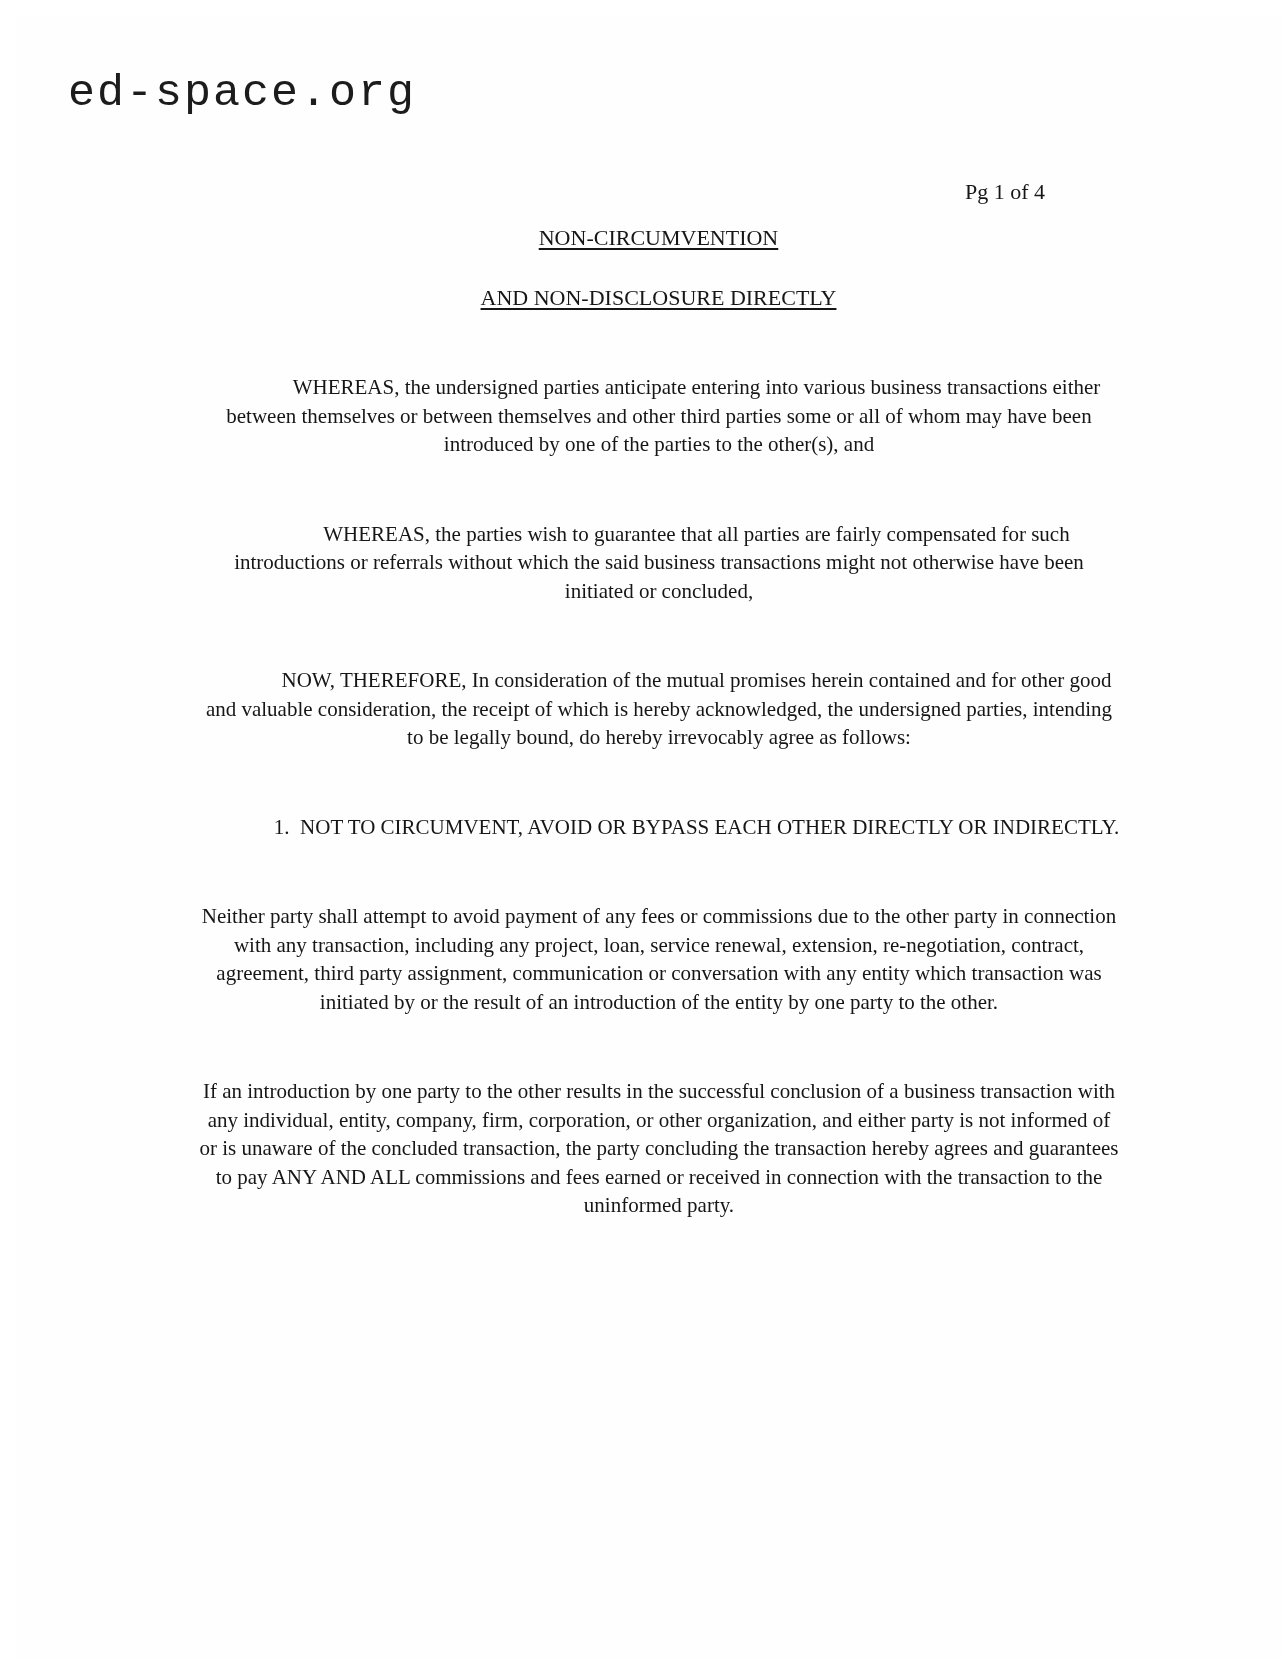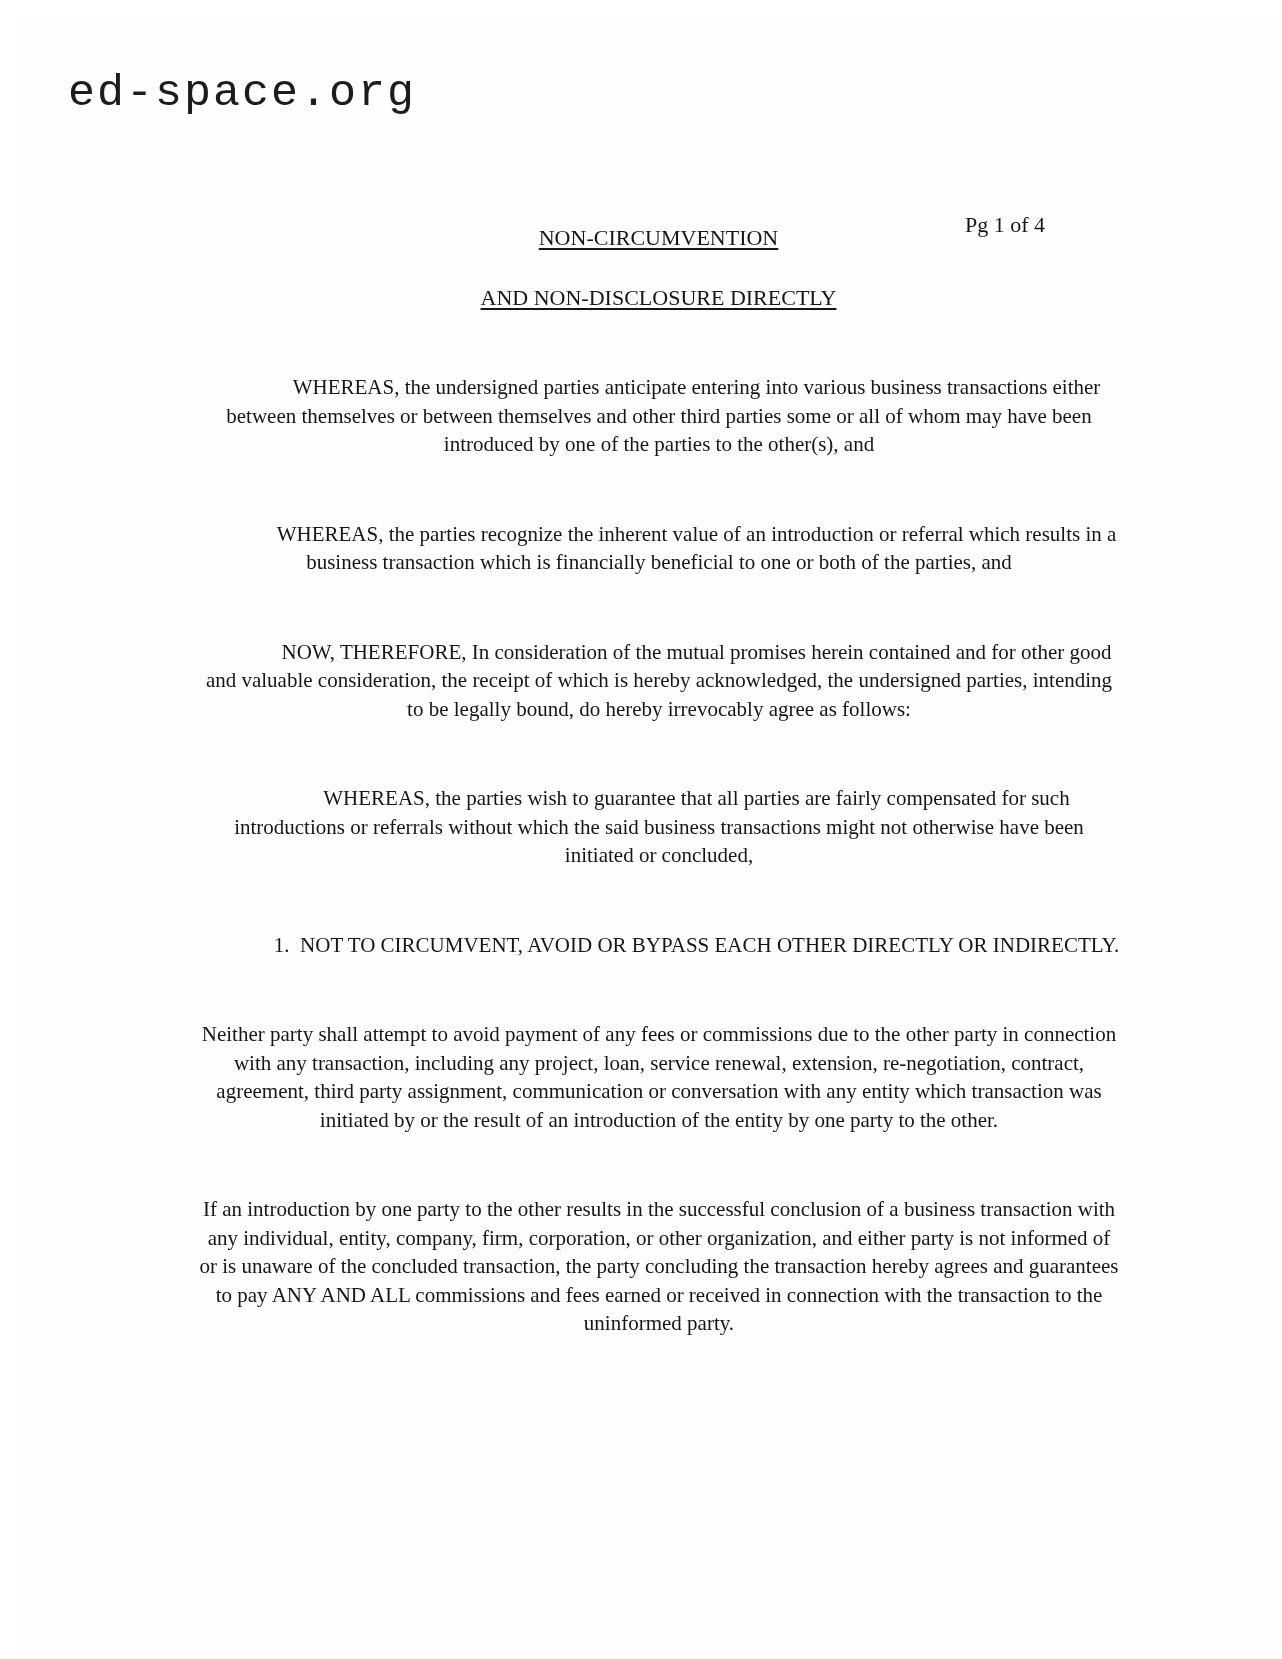--- a/index.html
+++ b/index.html
@@ -28,21 +28,20 @@
     color: #1c1c1c;
     white-space: nowrap;
   }
   .page-indicator {
     position: absolute;
     left: 933px;
     top: 147px;
     font-size: 22px;
     color: #161616;
     white-space: nowrap;
-    margin-top: 33px;
   }
   .doc-title {
     position: absolute;
     left: 150px;
     top: 176px;
     width: 985px;
     text-align: center;
     font-size: 22px;
     line-height: 28px;
   }
@@ -81,21 +80,20 @@
 
   <div class="page-indicator">Pg 1 of 4</div>
 
   <div class="doc-title">
     <span class="title-line"><span>NON-CIRCUMVENTION</span></span>
     <span class="title-line"><span>AND NON-DISCLOSURE DIRECTLY</span></span>
   </div>
 
   <div class="content">
     <p class="ind">WHEREAS, the undersigned parties anticipate entering into various business transactions either between themselves or between themselves and other third parties some or all of whom may have been introduced by one of the parties to the other(s), and</p>
-    <p class="ind">WHEREAS, the parties recognize the inherent value of an introduction or referral which results in a business transaction which is financially beneficial to one or both of the parties, and</p>
+    <p class="ind">WHEREAS, the parties wish to guarantee that all parties are fairly compensated for such introductions or referrals without which the said business transactions might not otherwise have been initiated or concluded,</p>
     <p class="ind">NOW, THEREFORE, In consideration of the mutual promises herein contained and for other good and valuable consideration, the receipt of which is hereby acknowledged, the undersigned parties, intending to be legally bound, do hereby irrevocably agree as follows:</p>
-    <p class="ind">WHEREAS, the parties wish to guarantee that all parties are fairly compensated for such introductions or referrals without which the said business transactions might not otherwise have been initiated or concluded,</p>
     <p class="ind extra-gap">1.&nbsp; NOT TO CIRCUMVENT, AVOID OR BYPASS EACH OTHER DIRECTLY OR INDIRECTLY.</p>
     <p>Neither party shall attempt to avoid payment of any fees or commissions due to the other party in connection with any transaction, including any project, loan, service renewal, extension, re-negotiation, contract, agreement, third party assignment, communication or conversation with any entity which transaction was initiated by or the result of an introduction of the entity by one party to the other.</p>
     <p>If an introduction by one party to the other results in the successful conclusion of a business transaction with any individual, entity, company, firm, corporation, or other organization, and either party is not informed of or is unaware of the concluded transaction, the party concluding the transaction hereby agrees and guarantees to pay ANY AND ALL commissions and fees earned or received in connection with the transaction to the uninformed party.</p>
   </div>
 
 </div>
 
 </body></html>

